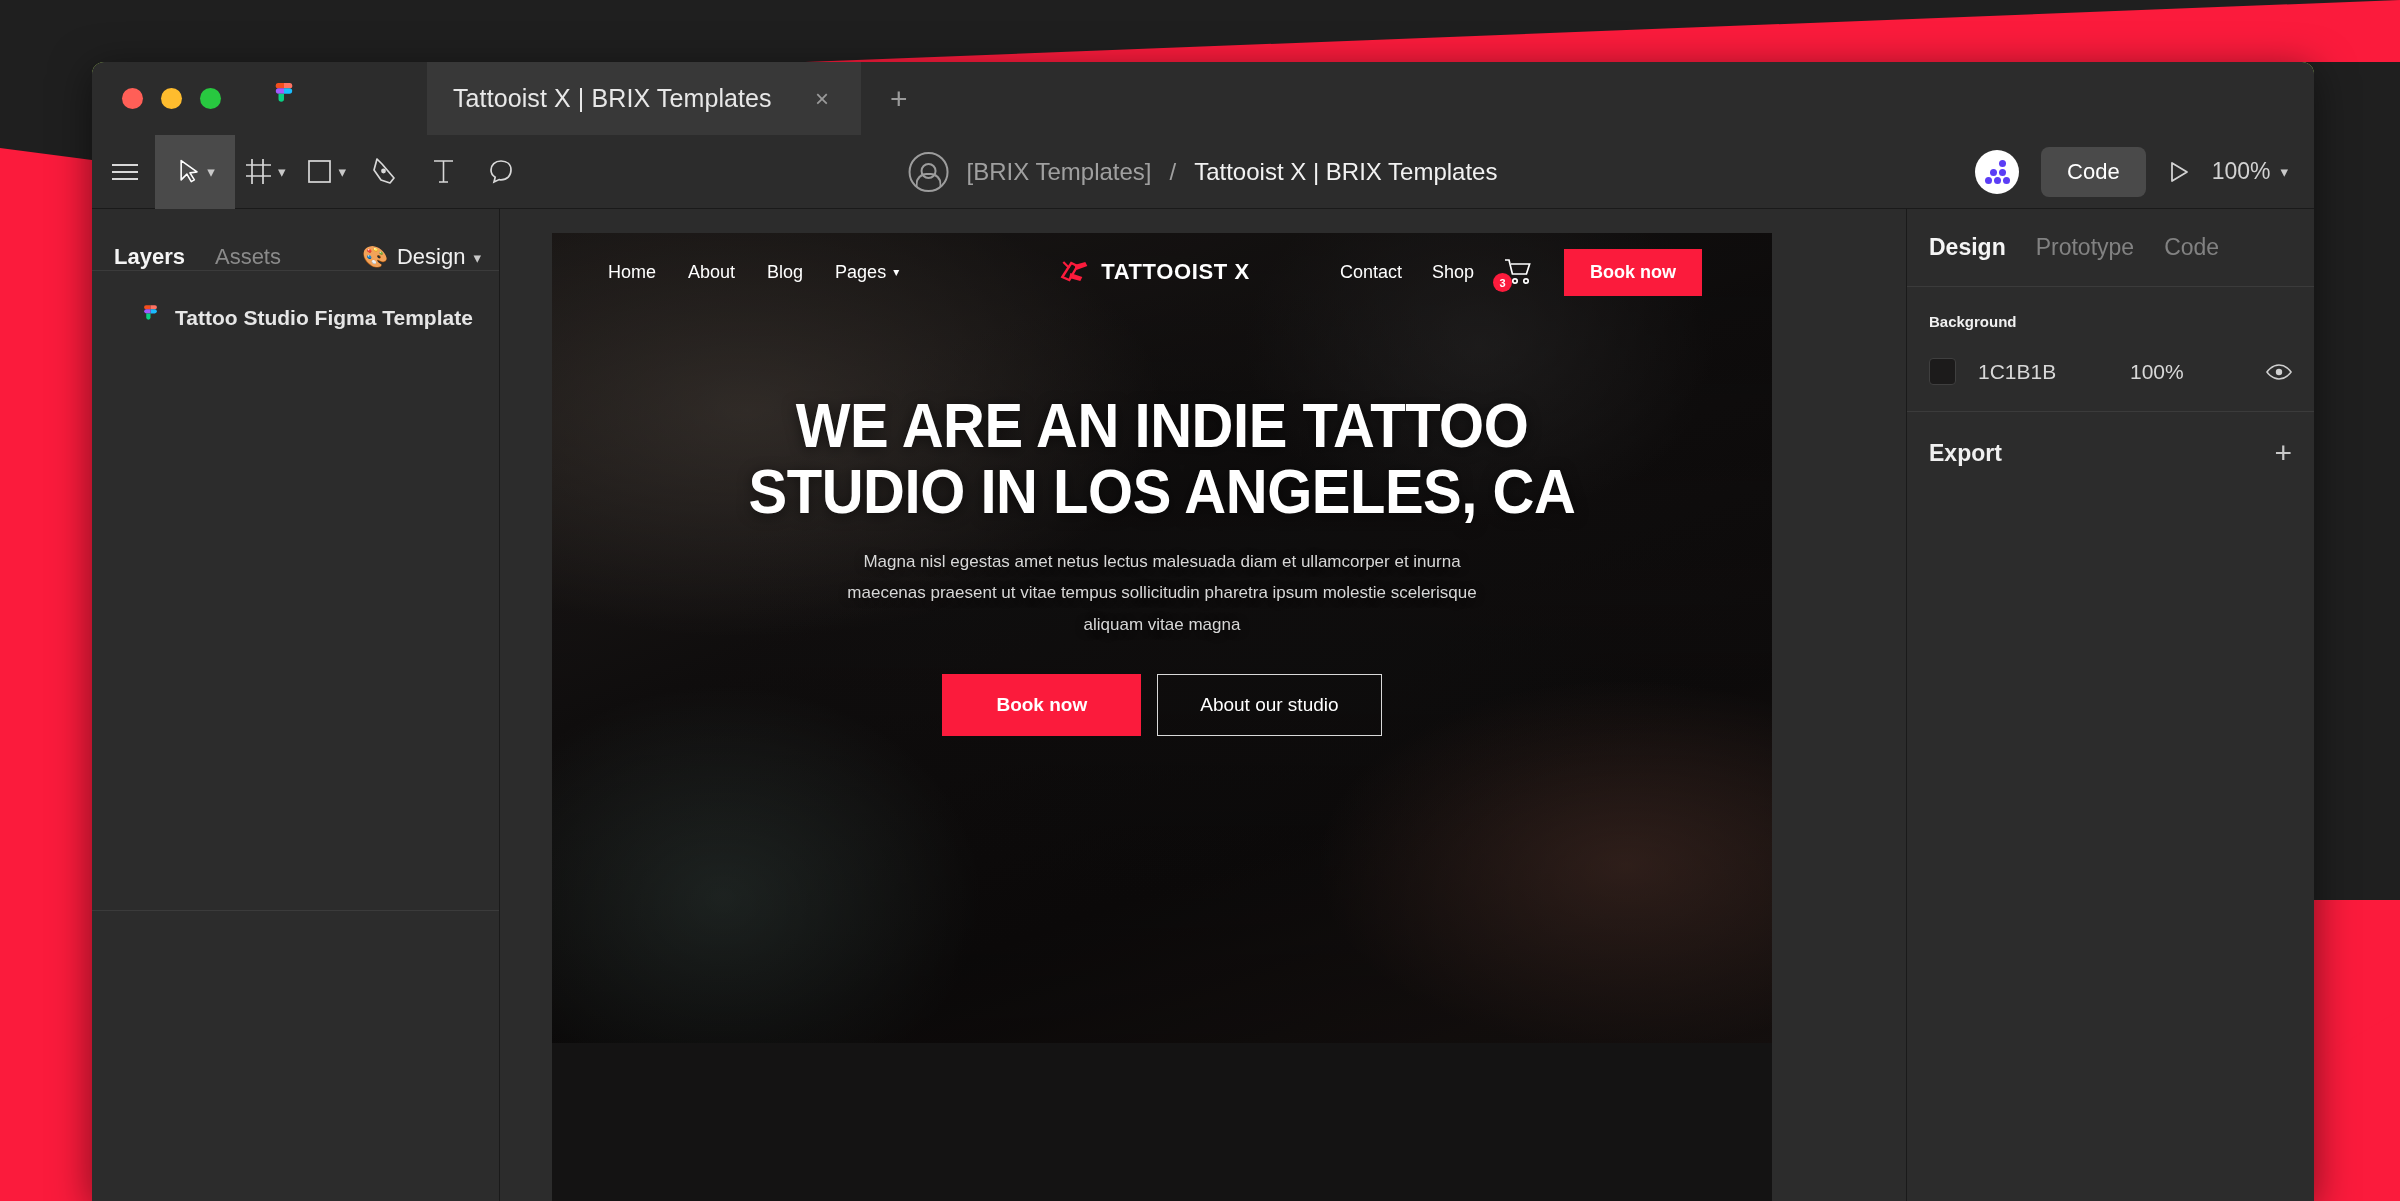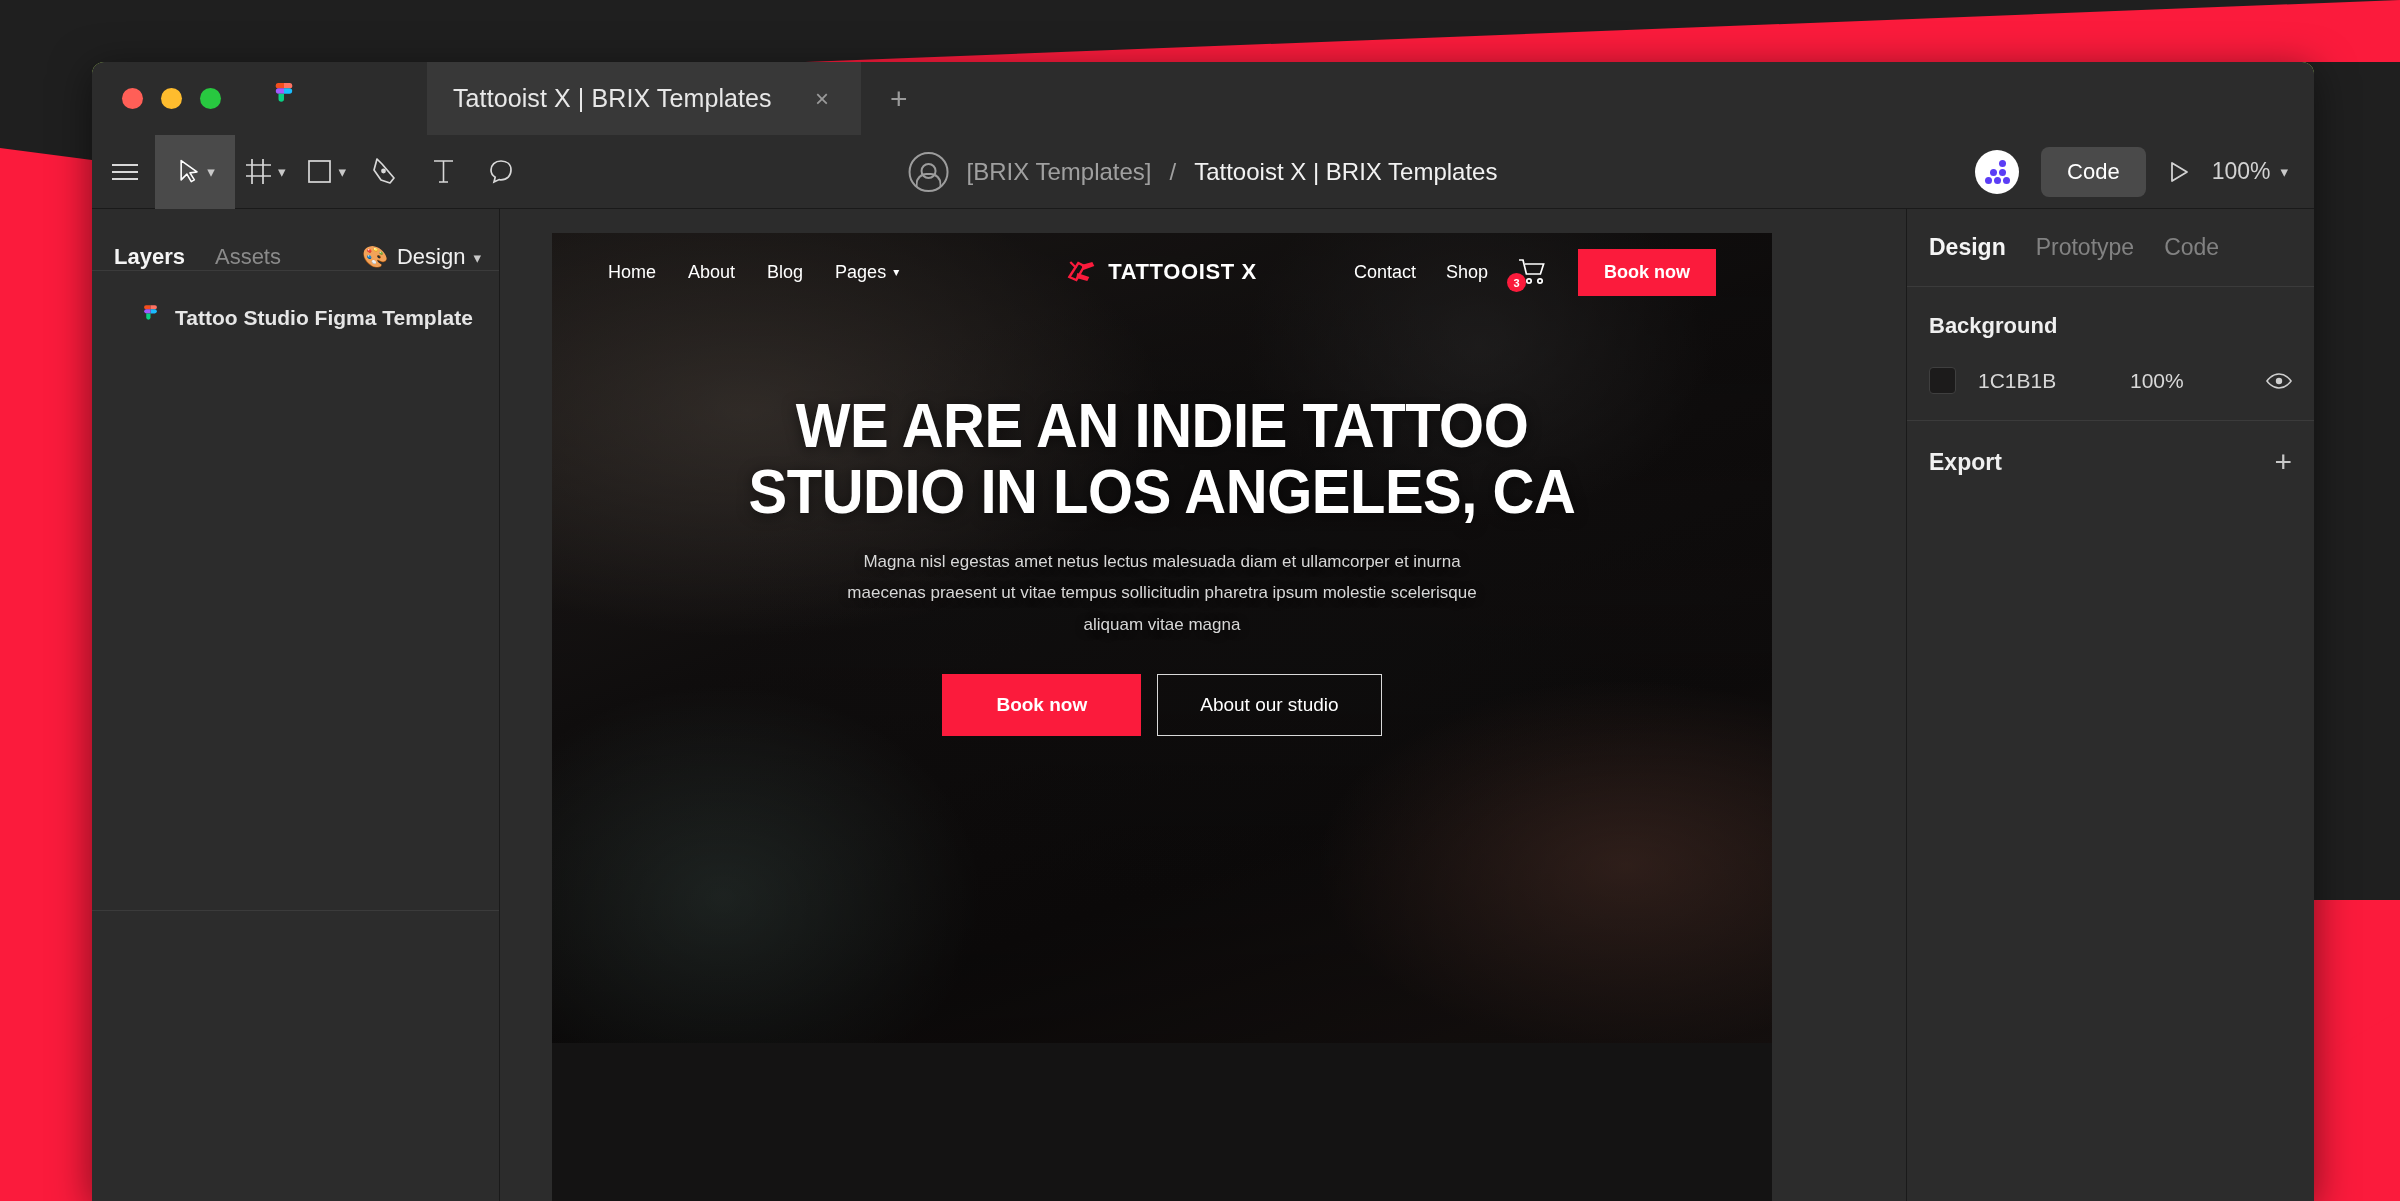--- a/index.html
+++ b/index.html
@@ -178,21 +178,21 @@
       radial-gradient(ellipse 60% 55% at 56% 45%, rgba(20,18,18,.85), rgba(0,0,0,0) 70%),
       linear-gradient(160deg, #2a2523 0%, #161313 40%, #120f0f 70%, #241b19 100%);
   }
   #hero::after {
     content:''; position:absolute; inset:0;
     background: linear-gradient(180deg, rgba(0,0,0,.42), rgba(0,0,0,.28) 45%, rgba(0,0,0,.45));
   }
 
   
   #site-nav {
-    position: absolute; z-index: 3; top: 0; left: 0; right: 0; height: 78px;
+    position: absolute; z-index: 3; top: 0; left: 0; right: 14px; height: 78px;
     display: flex; align-items: center; padding: 0 56px;
   }
   .nav-left { display: flex; align-items: center; gap: 32px; }
   .nav-link {
     color: #fff; font-size: 18px; cursor: pointer; white-space: nowrap;
   }
   .nav-link.with-caret { display: flex; align-items: center; gap: 7px; }
   #site-logo {
     position: absolute; left: 50%; transform: translateX(-50%);
     display: flex; align-items: center; gap: 11px;
@@ -262,21 +262,21 @@
   }
   #right-tabs {
     height: 78px; display: flex; align-items: center; padding: 0 22px; gap: 30px;
     border-bottom: 1px solid #3b3b3b;
   }
   .rt { font-size: 23px; cursor: pointer; }
   .rt.active { color: #f5f5f5; font-weight: bold; }
   .rt.inactive { color: #828282; }
 
   #bg-section { padding: 26px 22px 26px 22px; border-bottom: 1px solid #3b3b3b; }
-  #bg-title { color: #f0f0f0; font-size: 22px; font-weight: bold; }
+  #bg-title { color: #f0f0f0; font-size: 15px; font-weight: bold; }
   #bg-row {
     margin-top: 28px; display: flex; align-items: center; gap: 22px;
   }
   #bg-swatch {
     width: 27px; height: 27px; border-radius: 4px;
     background: #1c1b1b; border: 1px solid #3f3f3f; cursor: pointer; flex: none;
   }
   #bg-hex { color: #d8d8d8; font-size: 21px; width: 130px; cursor: text; }
   #bg-opacity { color: #d8d8d8; font-size: 21px; cursor: text; }
   #bg-eye { margin-left: auto; cursor: pointer; display:flex; align-items:center; }

